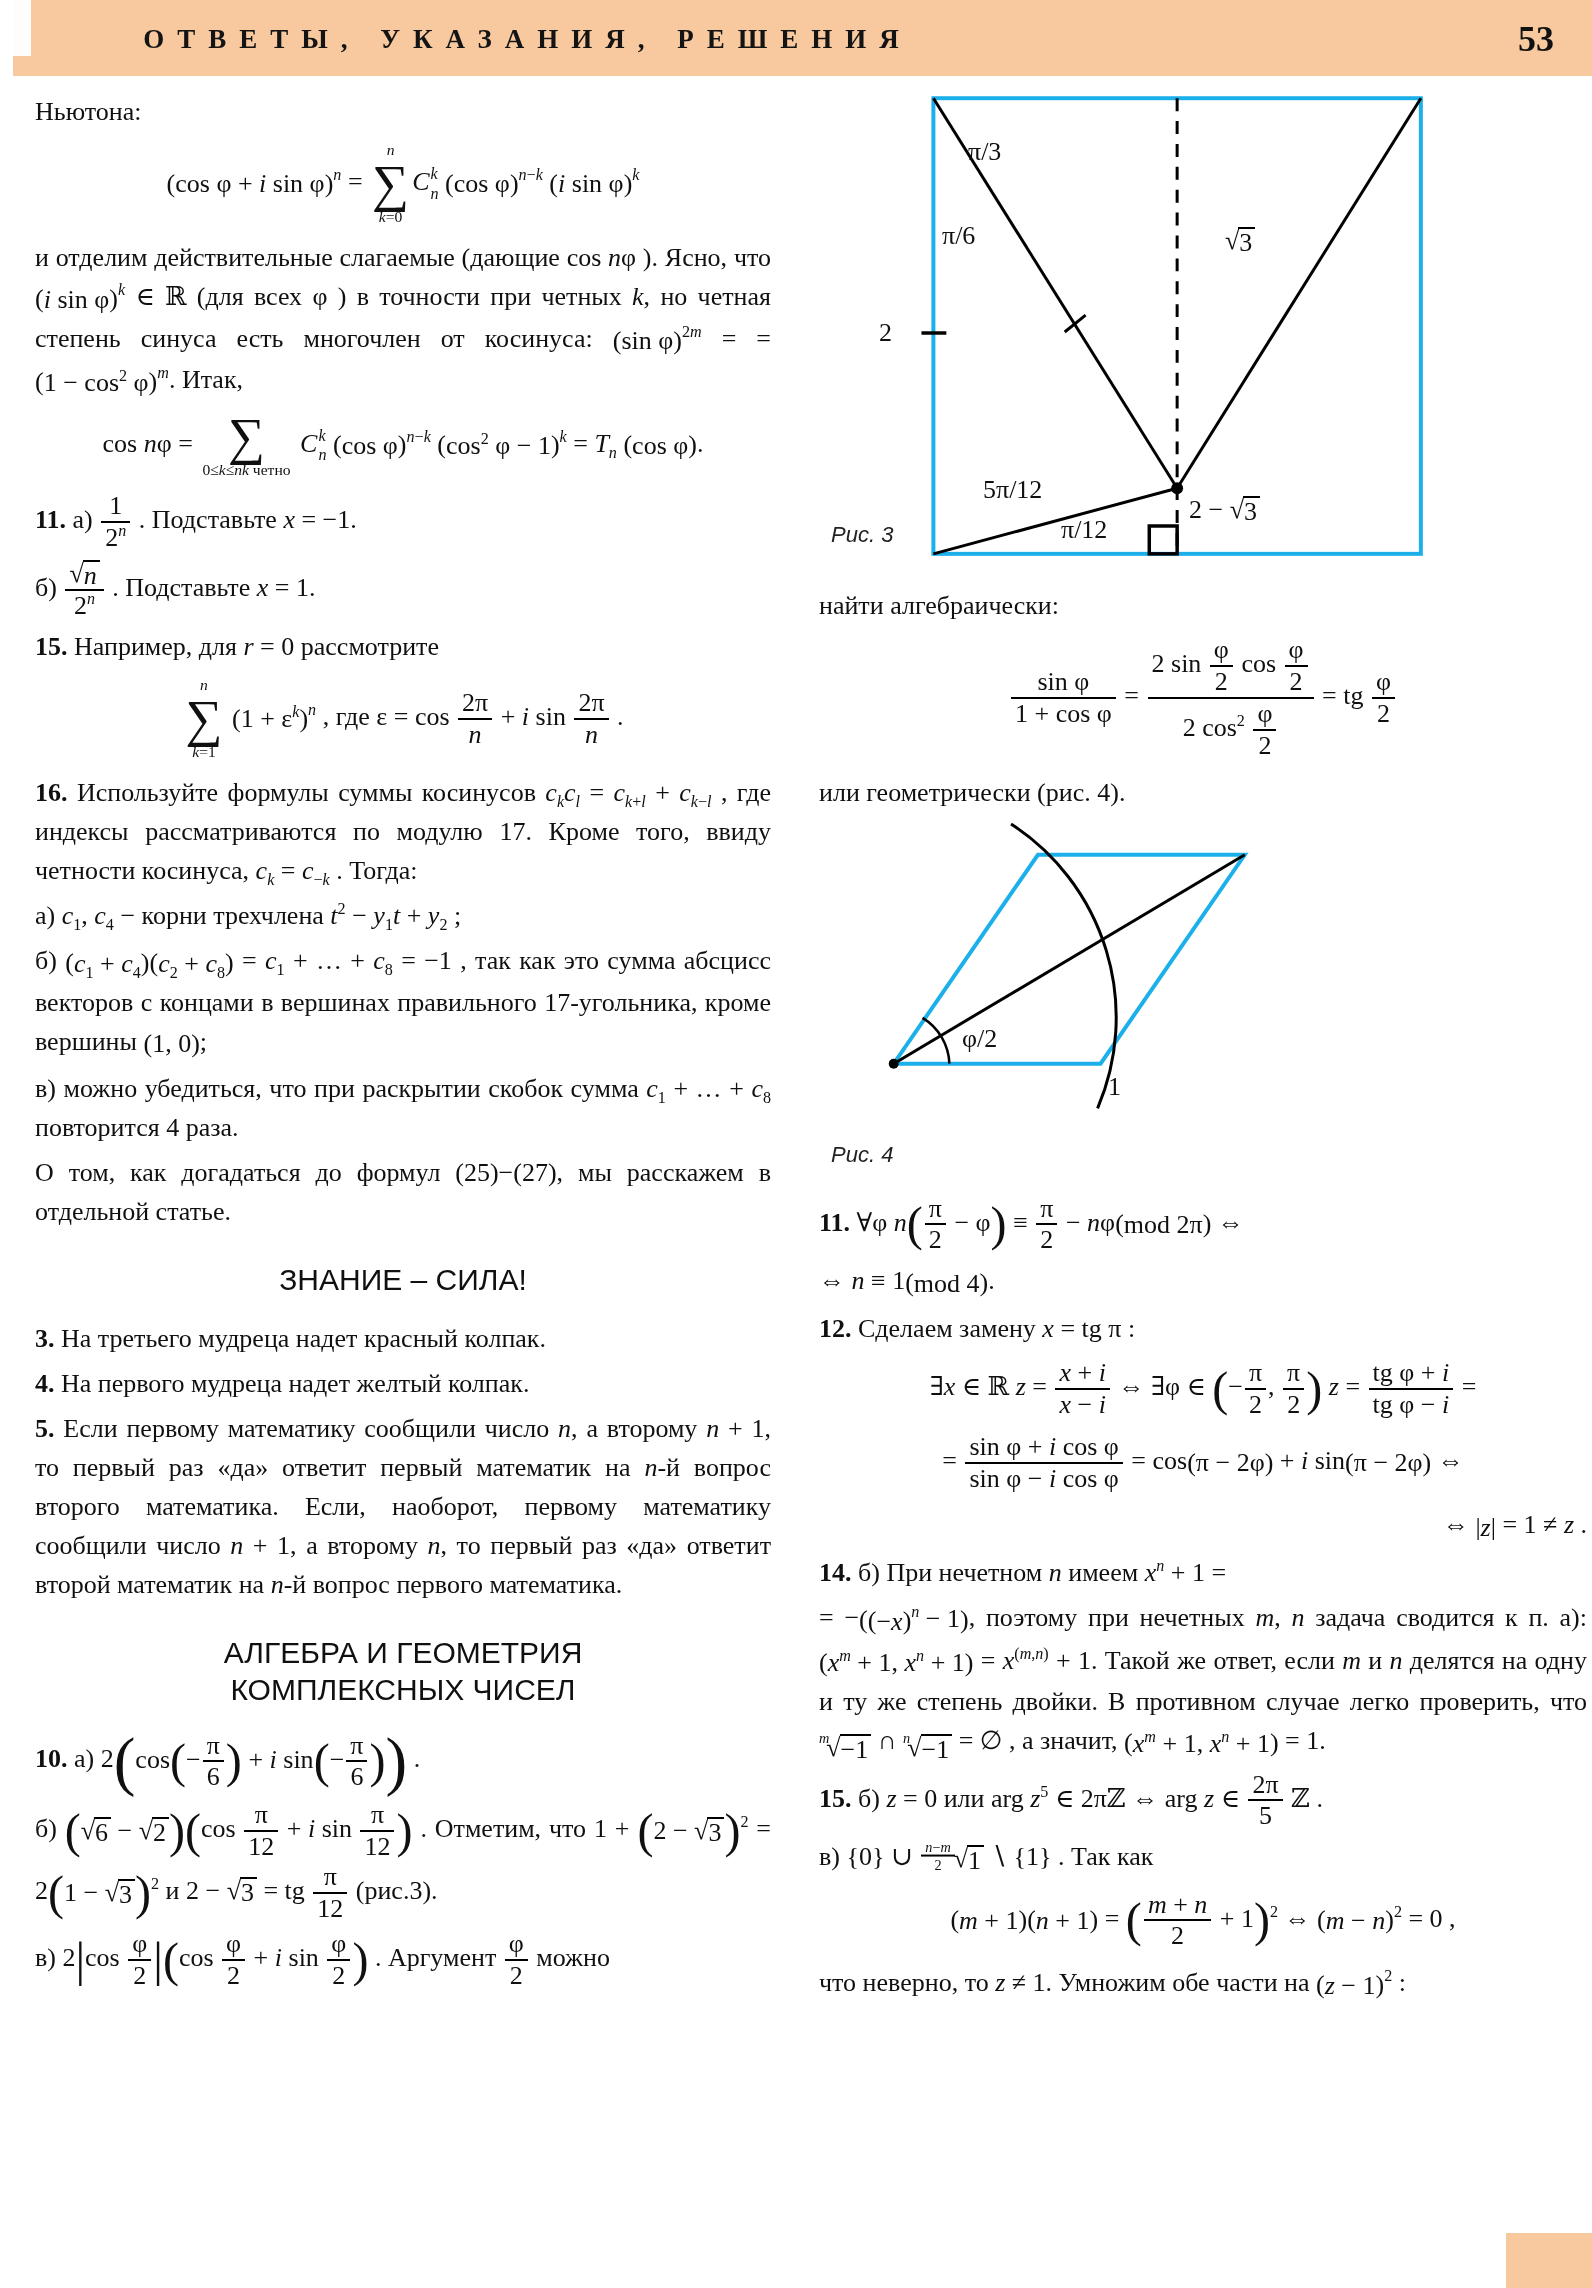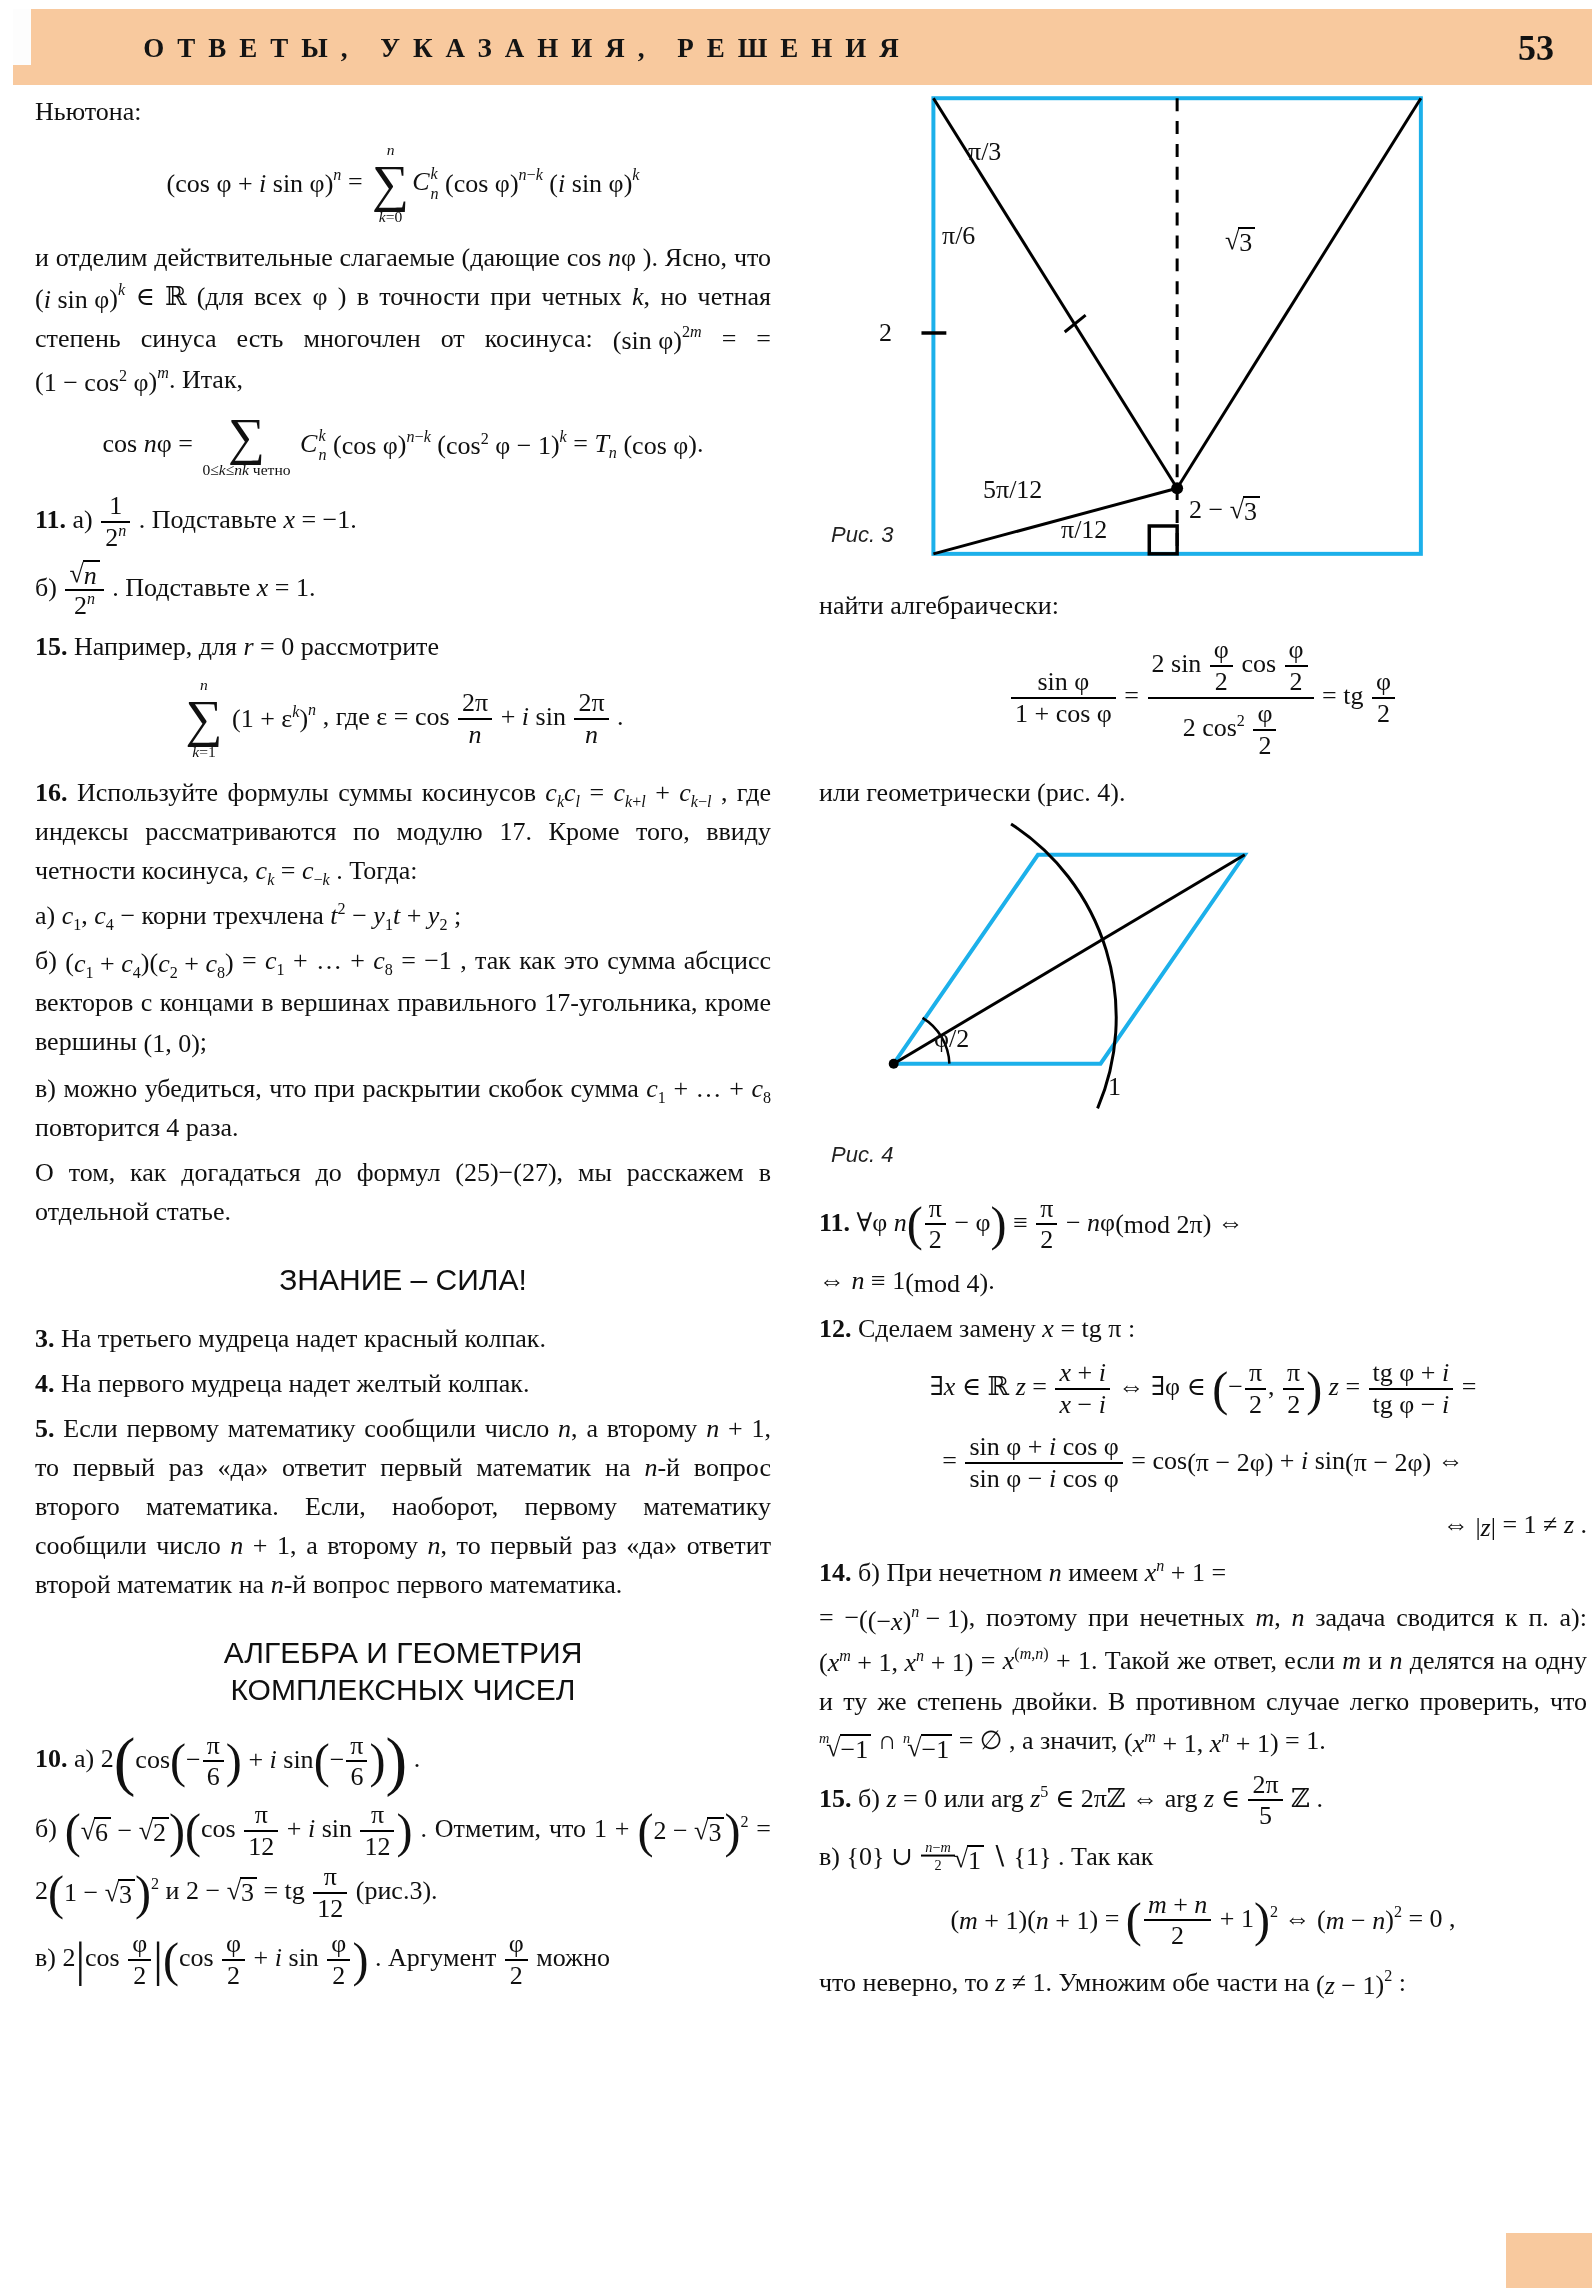--- a/index.html
+++ b/index.html
@@ -1,19 +1,19 @@
 <!DOCTYPE html>
 <html><head>
 <meta charset="utf-8">
 <style>
   html,body{margin:0;padding:0;background:#e8e8e8;}
   .page{position:relative;width:1592px;height:2289px;background:#ffffff;overflow:hidden;
         font-family:"Liberation Serif","DejaVu Serif",serif;color:#101010;}
   
-  .hband{position:absolute;left:0;top:0;width:1592px;height:76px;background:#f8c99e;margin-top:9px;}
+  .hband{position:absolute;left:0;top:0;width:1592px;height:76px;background:#f8c99e;}
   .notch-a{position:absolute;left:0;top:0;width:13px;height:76px;background:#ffffff;}
   .notch-b{position:absolute;left:13px;top:0;width:18px;height:56px;background:#fdfdfd;}
   .htitle{position:absolute;left:0;right:537px;top:24px;text-align:center;
           font-weight:bold;font-size:27px;letter-spacing:13px;color:#141414;white-space:nowrap;}
   .pageno{position:absolute;right:38px;top:18px;font-weight:bold;font-size:36px;color:#111;}
   
   .cols{position:absolute;left:35px;top:92px;width:1552px;display:flex;gap:48px;}
   .col{width:751px;font-size:26px;line-height:1.5;}
   .col.rgt{width:768px;}
   .blk{margin:0 0 6px 0;}
@@ -263,21 +263,21 @@
 
       <div class="figure" id="fig4">
         <svg width="768" height="366" viewBox="0 0 772 368">
           <polygon points="75,247 283,247 428,37 220,37" fill="none" stroke="#1cb0ea" stroke-width="4"></polygon>
           <line x1="75" y1="247" x2="428" y2="37" stroke="#000" stroke-width="3"></line>
           <path d="M 193 6 A 232 232 0 0 1 280 292" fill="none" stroke="#000" stroke-width="3"></path>
           <path d="M 104 201 A 56 56 0 0 1 131 247" fill="none" stroke="#000" stroke-width="2.5"></path>
           <circle cx="75" cy="247" r="5" fill="#000"></circle>
         </svg>
         <div class="fcap" style="left:12px;top:320px;">Рис. 4</div>
-      <div class="flabel" style="left: 115px; top: 201px;">φ/2</div>
+      <div class="flabel" style="left: 143px; top: 201px;">φ/2</div>
           <div class="flabel" style="left: 289px; top: 249px;">1</div>
         </div>
 
       <div id="col-right-b">
           <div class="blk p"><b>11.</b> ∀φ <i class="v">n</i><span class="wrap">
               <span class="sp tall">(</span>
               <span class="cnt"><span class="fr"><span class="nu">π</span><span class="de">2</span></span> − φ</span>
               <span class="sp tall">)</span>
             </span> ≡ <span class="fr"><span class="nu">π</span><span class="de">2</span></span> − <i class="v">n</i>φ<span class="wrap">
               <span class="sp">(</span>

